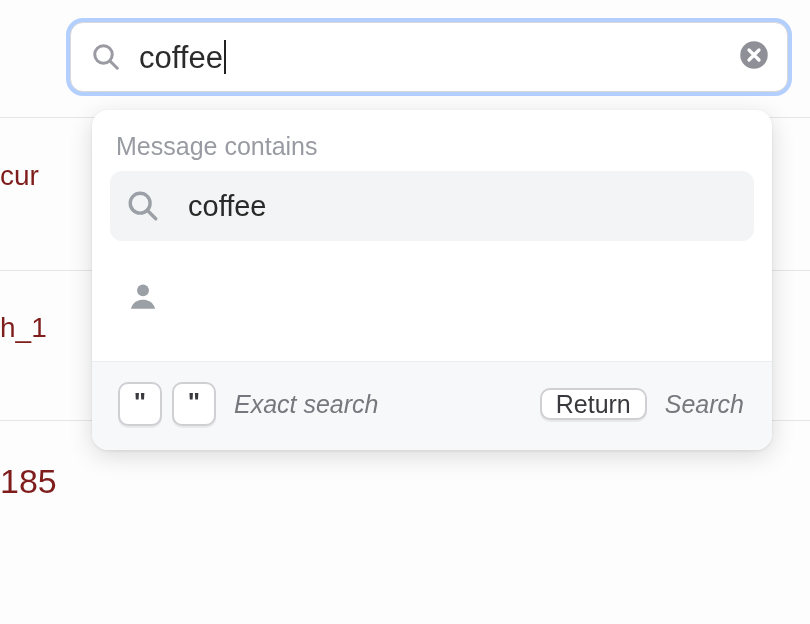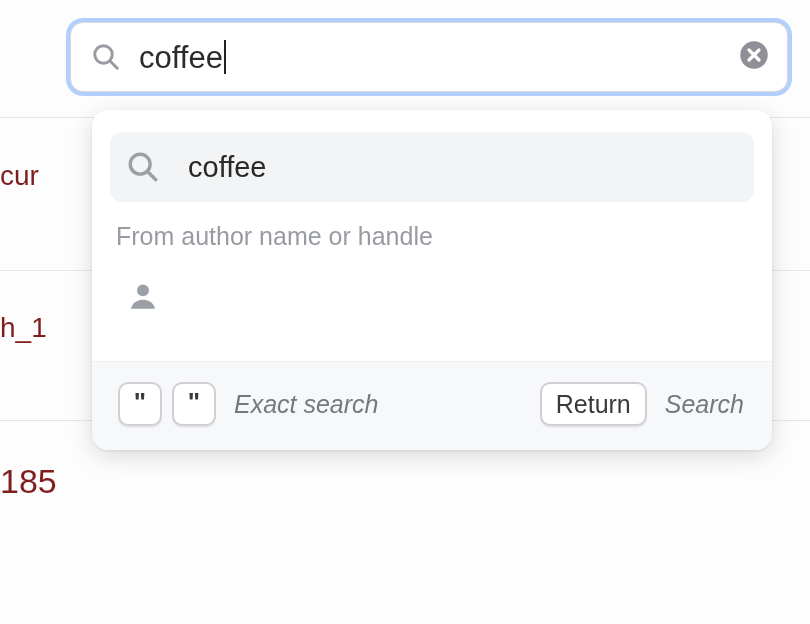--- a/index.html
+++ b/index.html
@@ -149,21 +149,21 @@
     justify-content: center;
     font-size: 26px;
     font-weight: 600;
     color: #3a3a3e;
     box-shadow: 0 2px 0 rgba(0,0,0,0.06);
     line-height: 1.4;
   }
   .keycap.wide {
     width: auto;
     padding: 0 14px;
-    height: 44px;
+    height: 32px;
     align-items: center;
     font-size: 25px;
     font-weight: 500;
   }
   .footer-label {
     font-size: 25px;
     color: #76787d;
     font-style: italic;
   }
   .footer-spacer { flex: 1 1 auto; }
@@ -195,31 +195,31 @@
       <svg viewBox="0 0 24 24">
         <circle cx="12" cy="12" r="11" fill="currentColor"></circle>
         <path d="M8 8 L16 16 M16 8 L8 16" stroke="#ffffff" stroke-width="2.6" stroke-linecap="round"></path>
       </svg>
     </span>
   </div>
 
   <div class="dropdown">
     <div class="dropdown-body">
 
+      <div class="group-label">Message contains</div>
       <div class="suggestion selected">
         <span class="sug-icon">
           <svg viewBox="0 0 24 24" fill="none" stroke="currentColor" stroke-width="2.4" stroke-linecap="round">
             <circle cx="10" cy="10" r="7"></circle>
             <line x1="21" y1="21" x2="15" y2="15"></line>
           </svg>
         </span>
         <span class="sug-text">coffee</span>
       </div>
 
-      <div class="group-label">From author name or handle</div>
       <div class="suggestion">
         <span class="sug-icon">
           <svg viewBox="0 0 24 24" fill="currentColor">
             <circle cx="12" cy="8" r="4.2"></circle>
             <path d="M3.5 21c1-4.6 5-6.4 8.5-6.4s7.5 1.8 8.5 6.4H3.5z"></path>
           </svg>
         </span>
       </div>
 
     </div>

